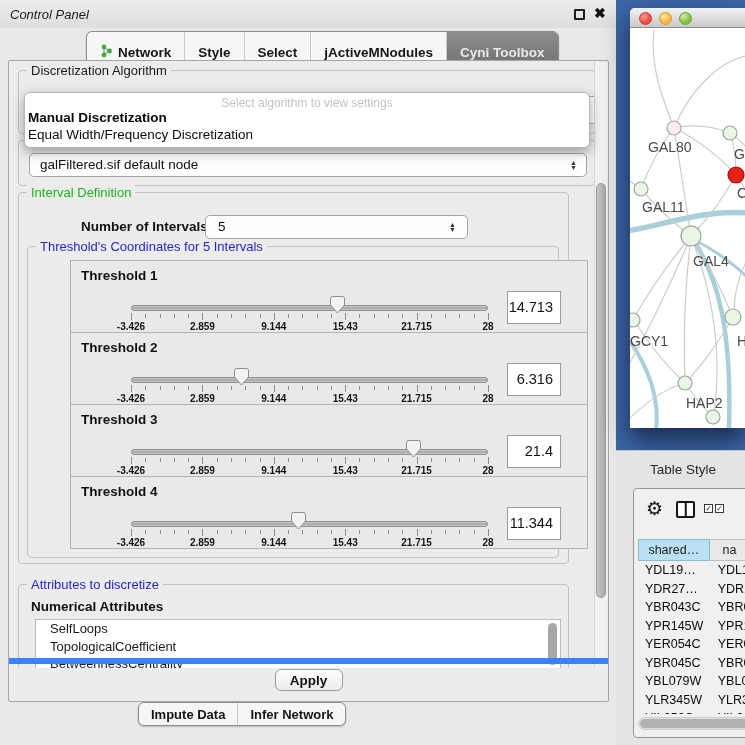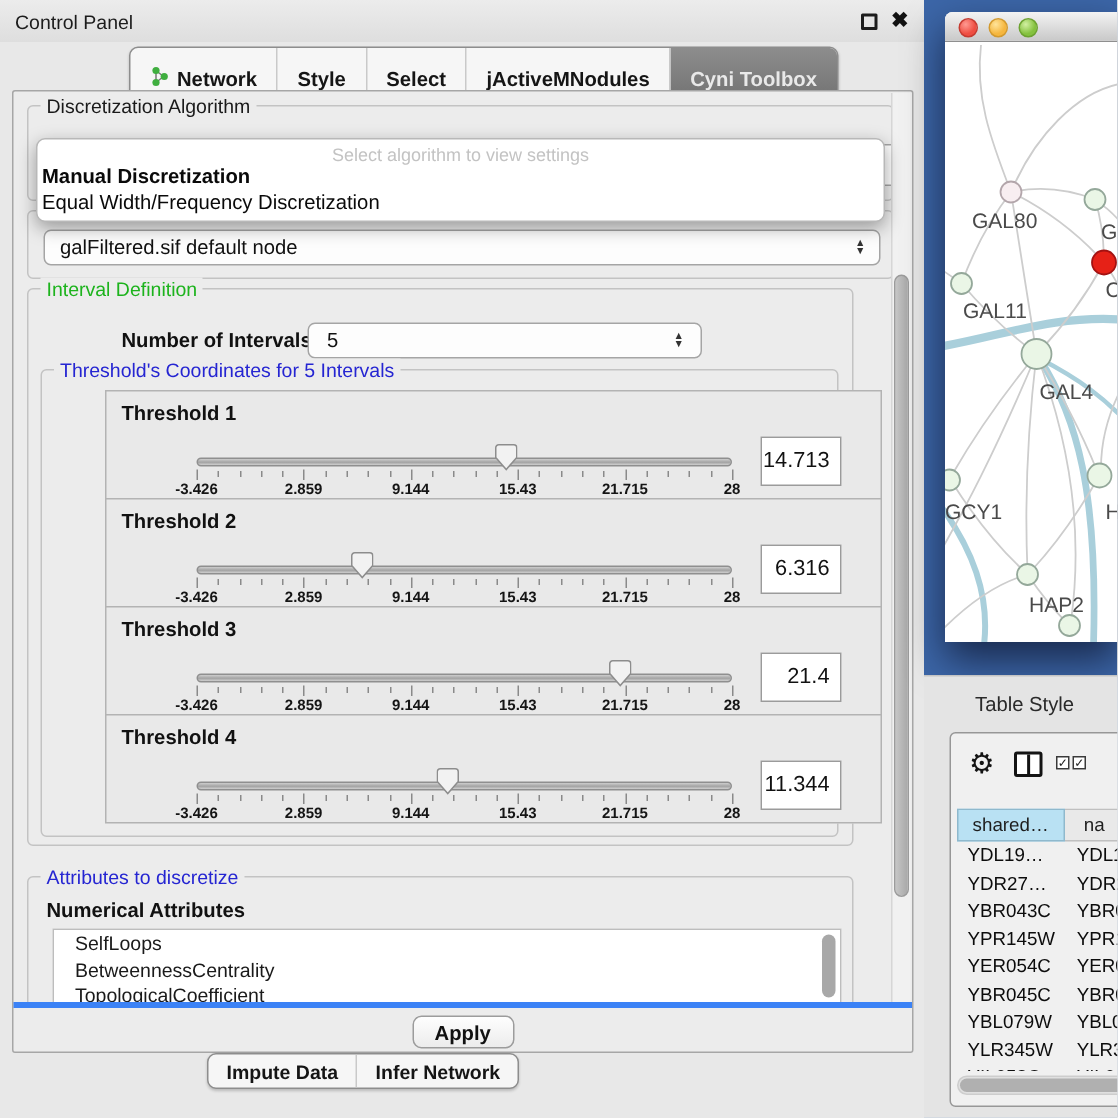--- a/index.html
+++ b/index.html
@@ -4,21 +4,21 @@
 <style>
   * { margin:0; padding:0; box-sizing:border-box; }
   html,body { width:745px; height:745px; }
   body { font-family:"Liberation Sans", sans-serif; background:#e8e8e8; }
   .screen { position:relative; width:745px; height:745px; overflow:hidden; background:#e8e8e8; }
 
   
   .control-panel { position:absolute; left:0; top:0; width:616px; height:745px; background:#e8e8e8; }
   .cp-titlebar { position:absolute; left:0; top:0; width:100%; height:28px;
     background:linear-gradient(#ececec,#dedede); }
-  .cp-title { position:absolute; left:10px; top:7px; font-size:13px; color:#1c1c1c; }
+  .cp-title { position:absolute; left:10px; top:7px; font-size:13px; color:#1c1c1c;font-style:italic; }
   .float-icon { position:absolute; left:574px; top:9px; width:11px; height:11px; border:2px solid #1c1c1c; border-radius:1px; }
   .close-icon { position:absolute; left:594px; top:5px; font-size:14px; font-weight:bold; color:#111; }
 
   .seg { position:absolute; display:inline-flex; border:1px solid #8d8d8d; border-radius:6px;
     background:#f6f6f6; overflow:hidden; box-shadow:0 1px 2px rgba(0,0,0,.2); }
   .seg .tab { display:flex; align-items:center; gap:5px; padding:0 13px; font-size:13.5px; font-weight:bold;
     color:#151515; white-space:nowrap; cursor:default; }
   .seg .tab + .tab { border-left:1px solid #c9c9c9; }
   .seg .tab.selected { background:linear-gradient(#8d8d8d,#6e6e6e); color:#e9e9e9; }
   .seg .tab.selected + .tab { border-left-color:transparent; }
@@ -76,21 +76,21 @@
   .attr-label { position:absolute; left:12px; top:14px; font-size:13.5px; font-weight:bold; color:#111; }
   .attr-list { position:absolute; left:16px; top:34px; width:526px; height:92px; background:#fff;
     border:1px solid #bdbdbd; overflow:hidden; }
   .attr-item { font-size:13px; color:#1a1a1a; line-height:17.5px; padding-left:14px; }
   .attr-scroll { position:absolute; right:3px; top:3px; width:9px; height:42px; background:#a8a8a8; border-radius:5px; }
 
   .v-scrollbar { position:absolute; left:584px; top:0; width:13px; height:606px; background:#f1f1f1; border-left:1px solid #d6d6d6; }
   .v-thumb { position:absolute; left:1px; top:121px; width:10px; height:415px; border-radius:6px;
     background:linear-gradient(90deg,#c6c6c6,#a9a9a9); border:1px solid #9b9b9b; }
 
-  .apply-row { position:absolute; left:0; bottom:0; width:100%; height:33px; border-top:4px solid #3b82f6; }
+  .apply-row { position:absolute; left:0; bottom:0; width:100%; height:43px; border-top:6px solid #3b82f6; }
   .apply-btn { position:absolute; left:50%; top:5px; transform:translateX(-50%); width:68px; height:22px;
     background:linear-gradient(#fefefe,#ececec); border:1px solid #9c9c9c; border-radius:6px;
     font-size:13.5px; font-weight:bold; color:#111; font-family:"Liberation Sans",sans-serif; }
 
   
   .desktop { position:absolute; left:616px; top:0; width:129px; height:745px; background:#3c66a8; }
   .network-window { position:absolute; left:14px; top:8px; width:115px; height:420px;
     border-radius:5px 0 0 0; box-shadow:0 12px 26px rgba(0,0,15,.6); background:#fff; }
   .nw-titlebar { position:absolute; left:0; top:0; width:100%; height:20px; border-radius:5px 0 0 0;
     background:linear-gradient(#f3f3f3,#c9c9c9); border-bottom:1px solid #8f8f8f; }
@@ -369,22 +369,22 @@
               </div>
           </div>
         </div>
 
         <div class="group attr-group">
           <span class="group-title t-blue">Attributes to discretize</span>
           <span class="attr-label">Numerical Attributes</span>
           <div class="attr-list" id="attr-list">
 
           <div class="attr-item">SelfLoops</div>
+              <div class="attr-item">TopologicalCoefficient</div>
               <div class="attr-item">BetweennessCentrality</div>
-              <div class="attr-item">TopologicalCoefficient</div>
               <div class="attr-scroll"></div>
             </div>
         </div>
 
         <div class="v-scrollbar">
           <div class="v-thumb"></div>
         </div>
       </div>
 
       <div class="apply-row">

